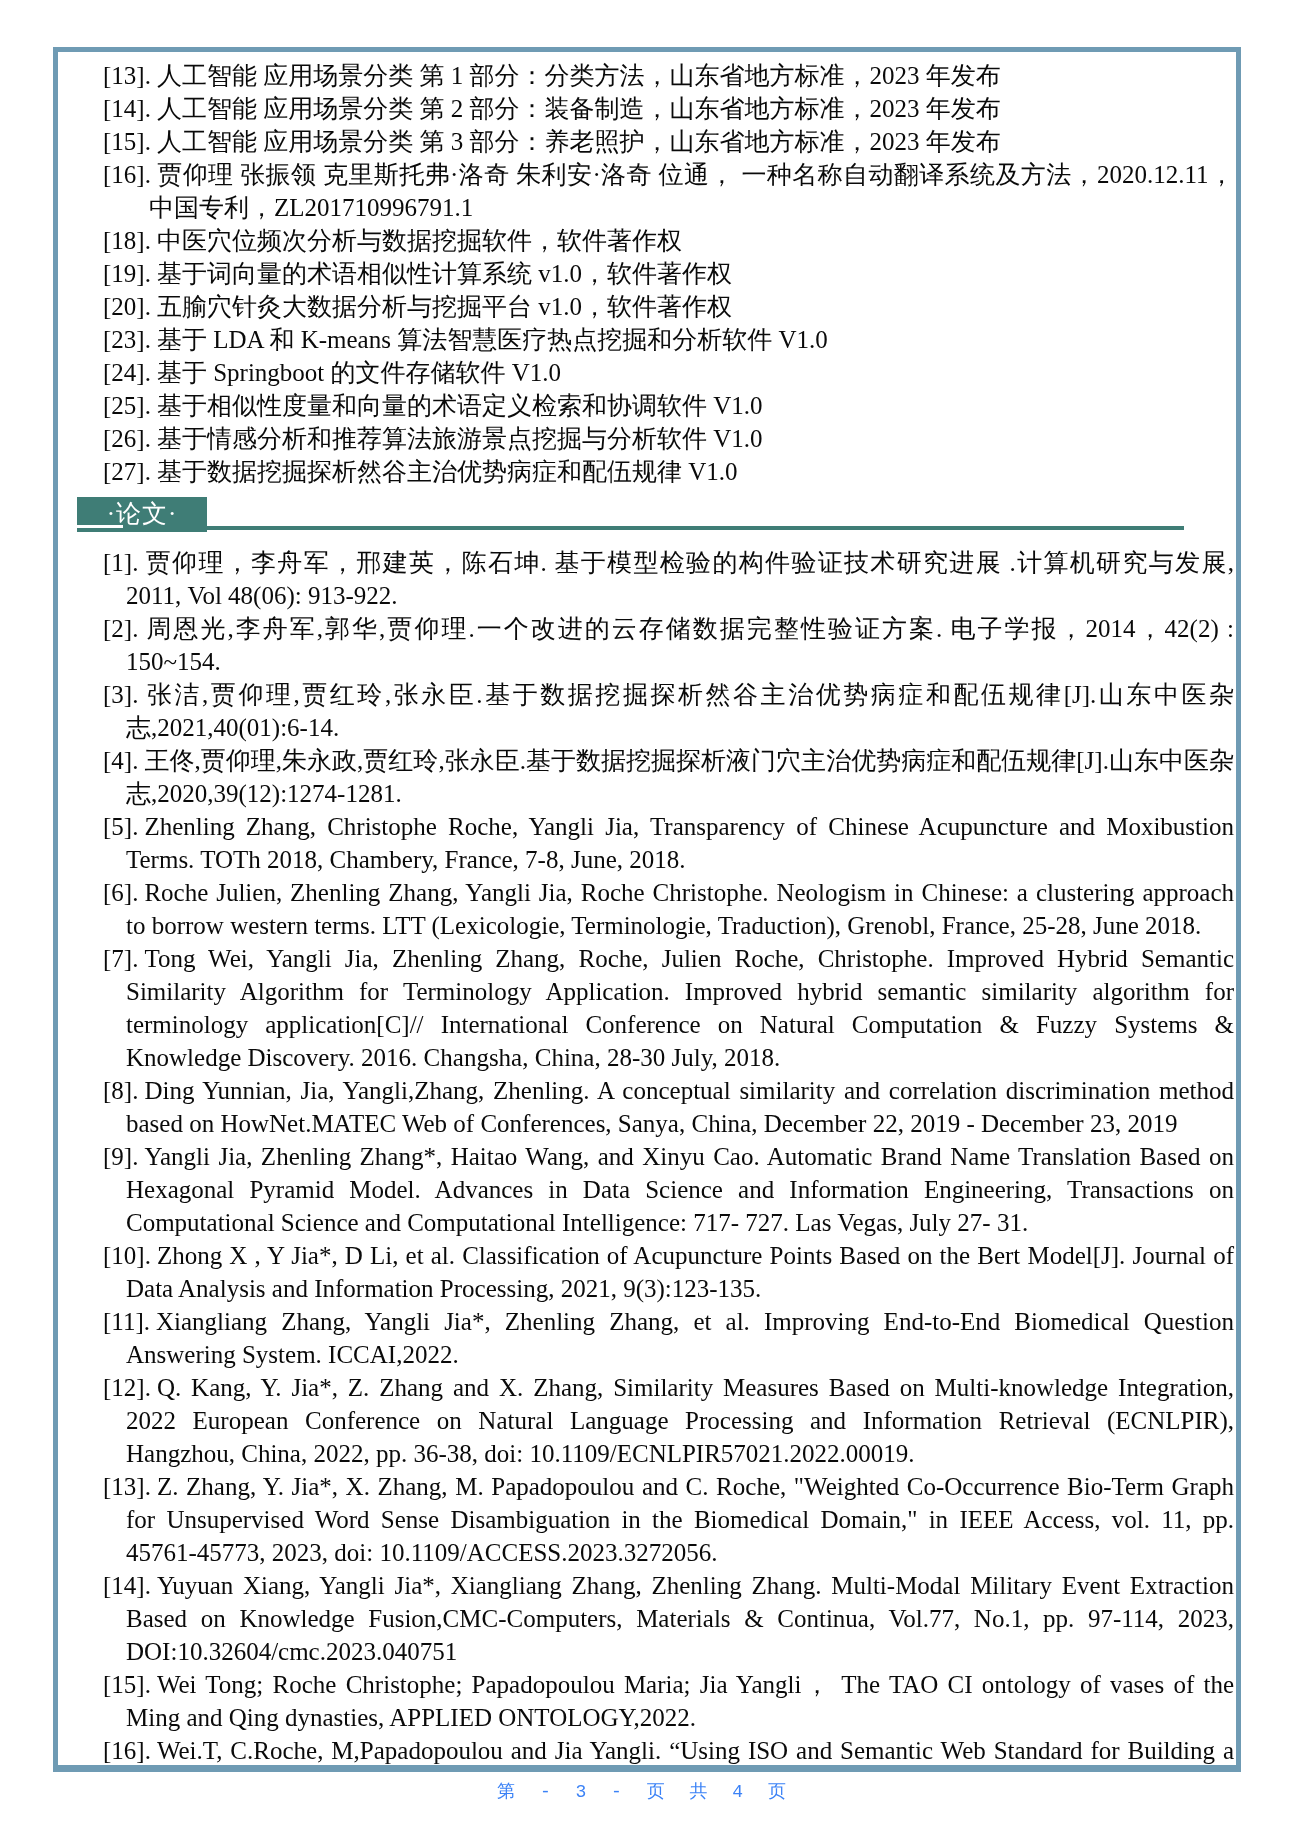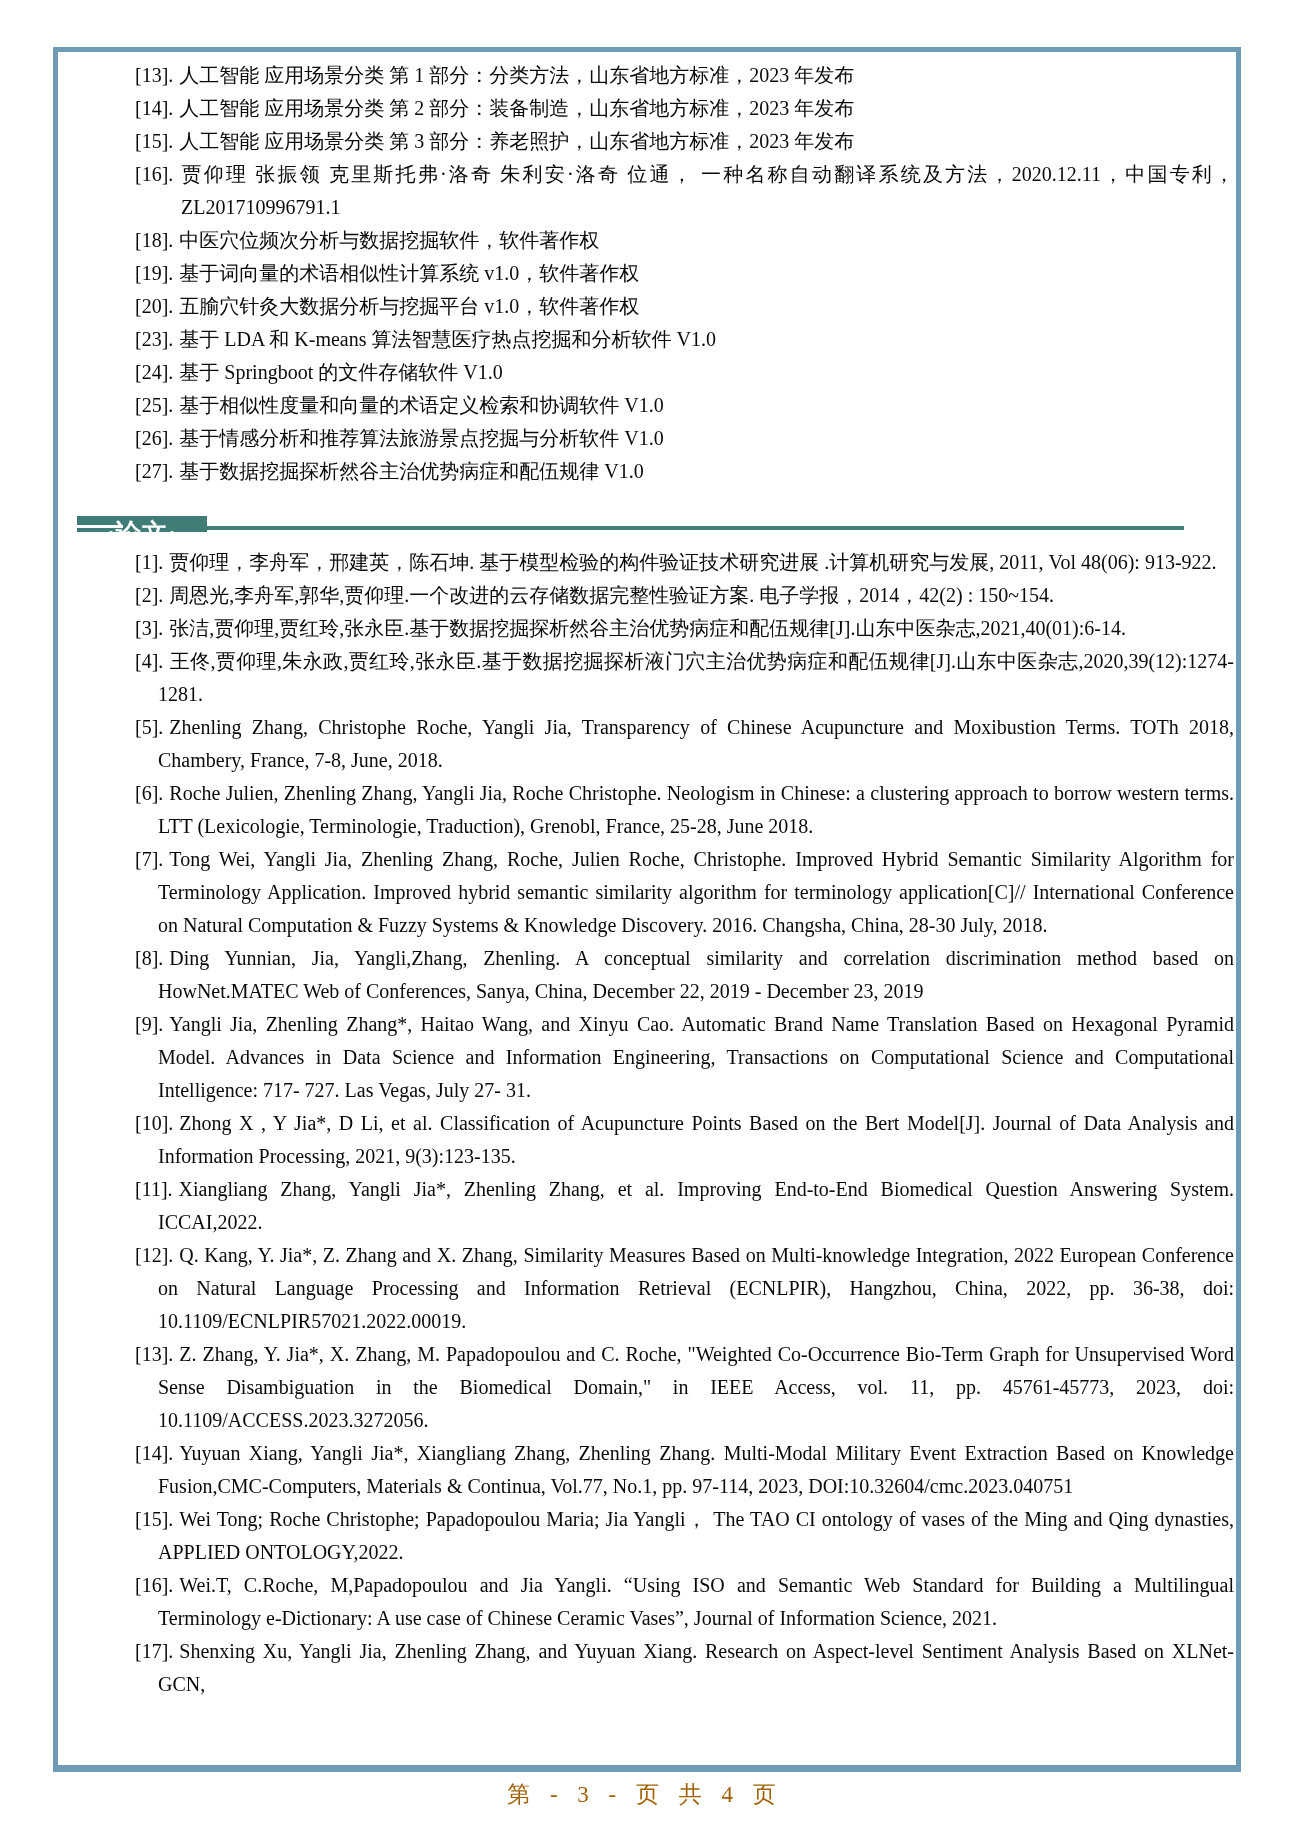--- a/index.html
+++ b/index.html
@@ -8,44 +8,44 @@
     font-family:"Liberation Serif","DejaVu Serif",serif;color:#0a0a0a;
   }
   .sheet{
     position:absolute;left:53px;top:47px;width:1188px;height:1725px;
     box-sizing:border-box;
     border:5px solid #6f9bb4;border-bottom-width:7px;
     background:#ffffff;overflow:hidden;
   }
   .content{padding:7px 2px 0 45px;}
   .ref{
-    font-size:20px;line-height:33px;text-align:justify;margin-left:32px;
+    font-size:25px;line-height:33px;text-align:justify;
   }
   .ref .num{margin-right:6px;}
   .toplist .ref{padding-left:46px;text-indent:-46px;}
   .paperlist .ref{padding-left:23px;text-indent:-23px;}
   .paperlist{margin-top:14px;}
   .force-justify{text-align-last:justify;}
   .sec-header{
     display:flex;align-items:flex-end;margin-left:-26px;margin-top:10px;height:34px;
   }
   .sec-block{
-    position:relative;flex:0 0 130px;height:16px;background:#3f7d76;
-    color:#ffffff;font-size:25px;font-weight:bold;text-align:center;line-height:33px;
+    position:relative;flex:0 0 130px;height:35px;background:#3f7d76;
+    color:#ffffff;font-size:25px;font-weight:normal;text-align:center;line-height:33px;
     letter-spacing:1px;
   }
   .sec-underline{
     position:absolute;left:0;bottom:4px;width:46px;height:3px;background:#ffffff;
   }
   .sec-rule{
     flex:0 0 977px;height:4px;background:#3f7d76;margin-bottom:2px;
   }
   .footer{
     position:absolute;left:0;width:100%;top:1779px;text-align:center;
-    color:#a16207;font-size:23px;letter-spacing:7px;
+    color:#3b82f6;font-size:18px;letter-spacing:7px;font-family:Liberation Mono, monospace;
   }
 </style>
 </head>
 <body>
 
 <div class="sheet">
   <div class="content">
 
     <div class="toplist">
       <div class="ref"><span class="num">[13].</span><span class="txt">人工智能 应用场景分类 第 1 部分：分类方法，山东省地方标准，2023 年发布</span></div>

